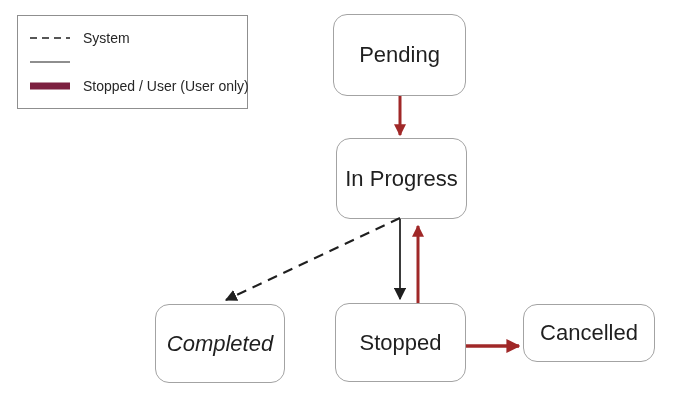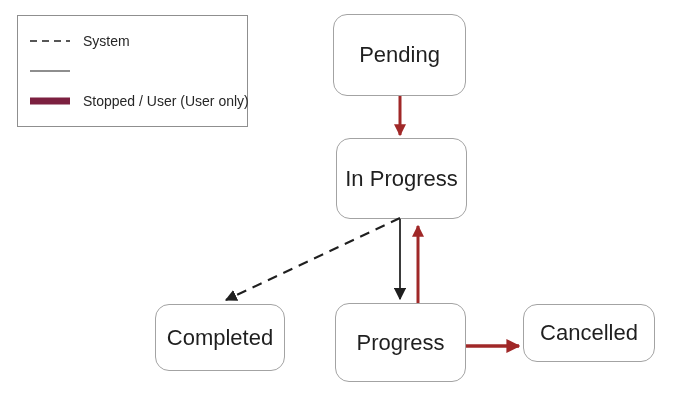--- a/index.html
+++ b/index.html
@@ -15,21 +15,21 @@
     background: #ffffff;
     overflow: hidden;
   }
 
   
   .legend {
     position: absolute;
     left: 17px;
     top: 15px;
     width: 231px;
-    height: 112px;
+    height: 94px;
     box-sizing: border-box;
     border: 1px solid #8f8f8f;
     background: #ffffff;
     display: flex;
     flex-direction: column;
     justify-content: space-around;
     padding: 7px 6px 7px 12px;
   }
   .legend-row {
     display: flex;
@@ -57,21 +57,21 @@
     border-radius: 14px;
     display: flex;
     align-items: center;
     justify-content: center;
     font-size: 22px;
     color: #1f1f1f;
     z-index: 1;
   }
   #node-pending    { left: 333px; top: 14px;  width: 133px; height: 82px; }
   #node-inprogress { left: 336px; top: 138px; width: 131px; height: 81px; text-align: center; }
-  #node-completed  { left: 155px; top: 304px; width: 130px; height: 67px; }
+  #node-completed  { left: 155px; top: 304px; width: 130px; height: 79px; font-style: italic; }
   #node-stopped    { left: 335px; top: 303px; width: 131px; height: 79px; }
   #node-cancelled  { left: 523px; top: 304px; width: 132px; height: 58px; }
 
   
   .edges-svg {
     position: absolute;
     left: 0;
     top: 0;
     z-index: 2;
     pointer-events: none;
@@ -104,21 +104,21 @@
           <rect x="0" y="0.5" width="40" height="7" fill="#7c2040"></rect>
         </svg>
       </span>
       <span class="legend-label">Stopped / User (User only)</span>
     </div>
   </div>
 
   <div class="node" id="node-pending">Pending</div>
   <div class="node" id="node-inprogress">In Progress</div>
   <div class="node" id="node-completed">Completed</div>
-  <div class="node" id="node-stopped">Progress</div>
+  <div class="node" id="node-stopped">Stopped</div>
   <div class="node" id="node-cancelled">Cancelled</div>
 
   <svg class="edges-svg" width="680" height="400">
     <defs>
       <marker id="head-red" viewBox="0 0 10 10" refX="9" refY="5" markerWidth="4" markerHeight="4" orient="auto-start-reverse">
         <path d="M0,0 L10,5 L0,10 z" fill="#a02828"></path>
       </marker>
       <marker id="head-black-solid" viewBox="0 0 10 10" refX="9" refY="5" markerWidth="7" markerHeight="7" orient="auto-start-reverse">
         <path d="M0,0 L10,5 L0,10 z" fill="#1f1f1f"></path>
       </marker>

